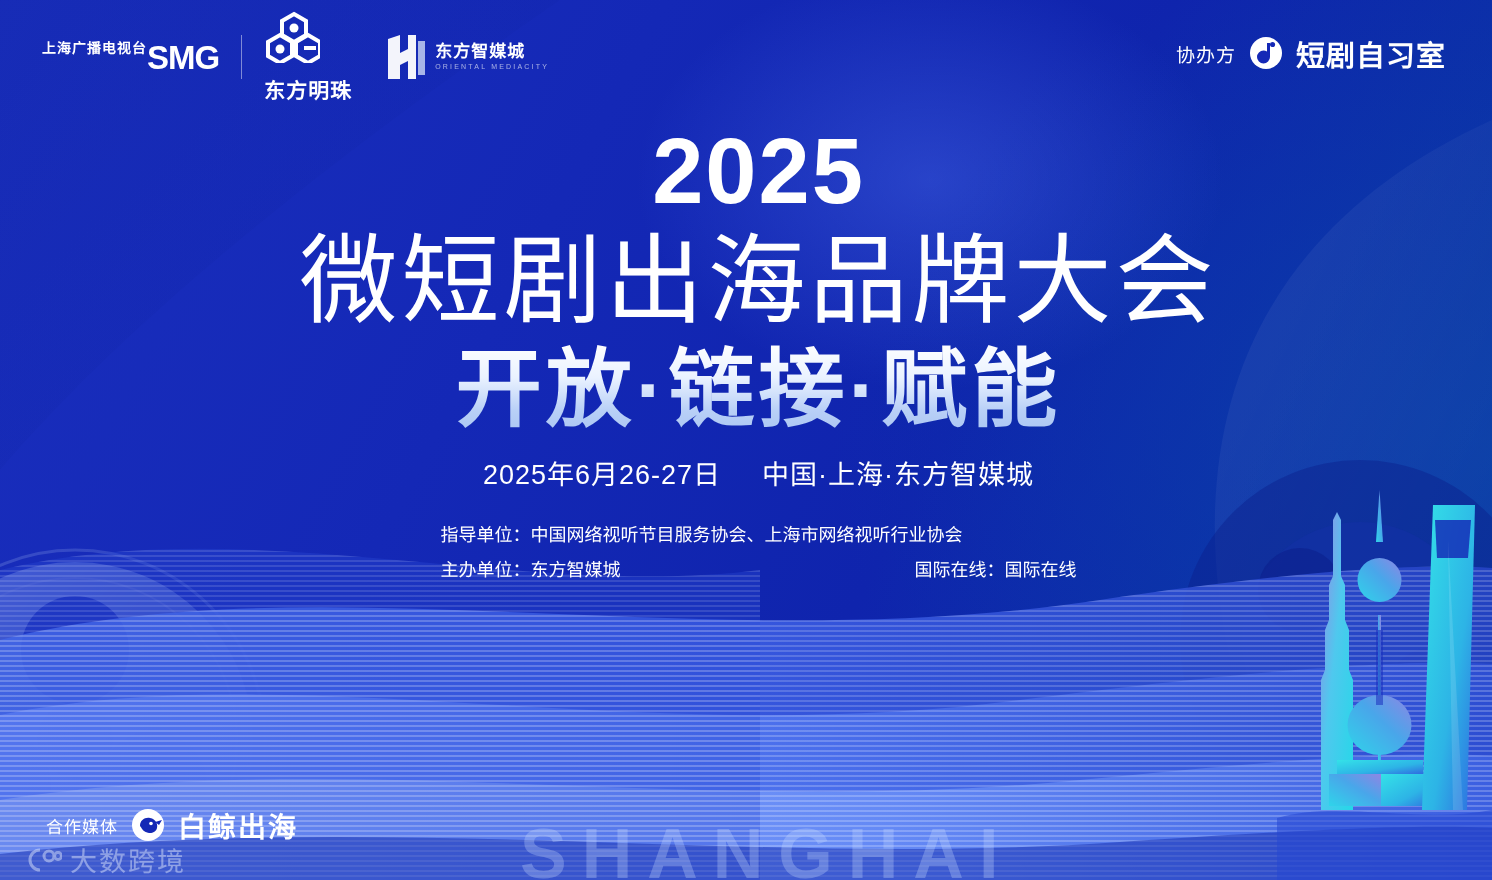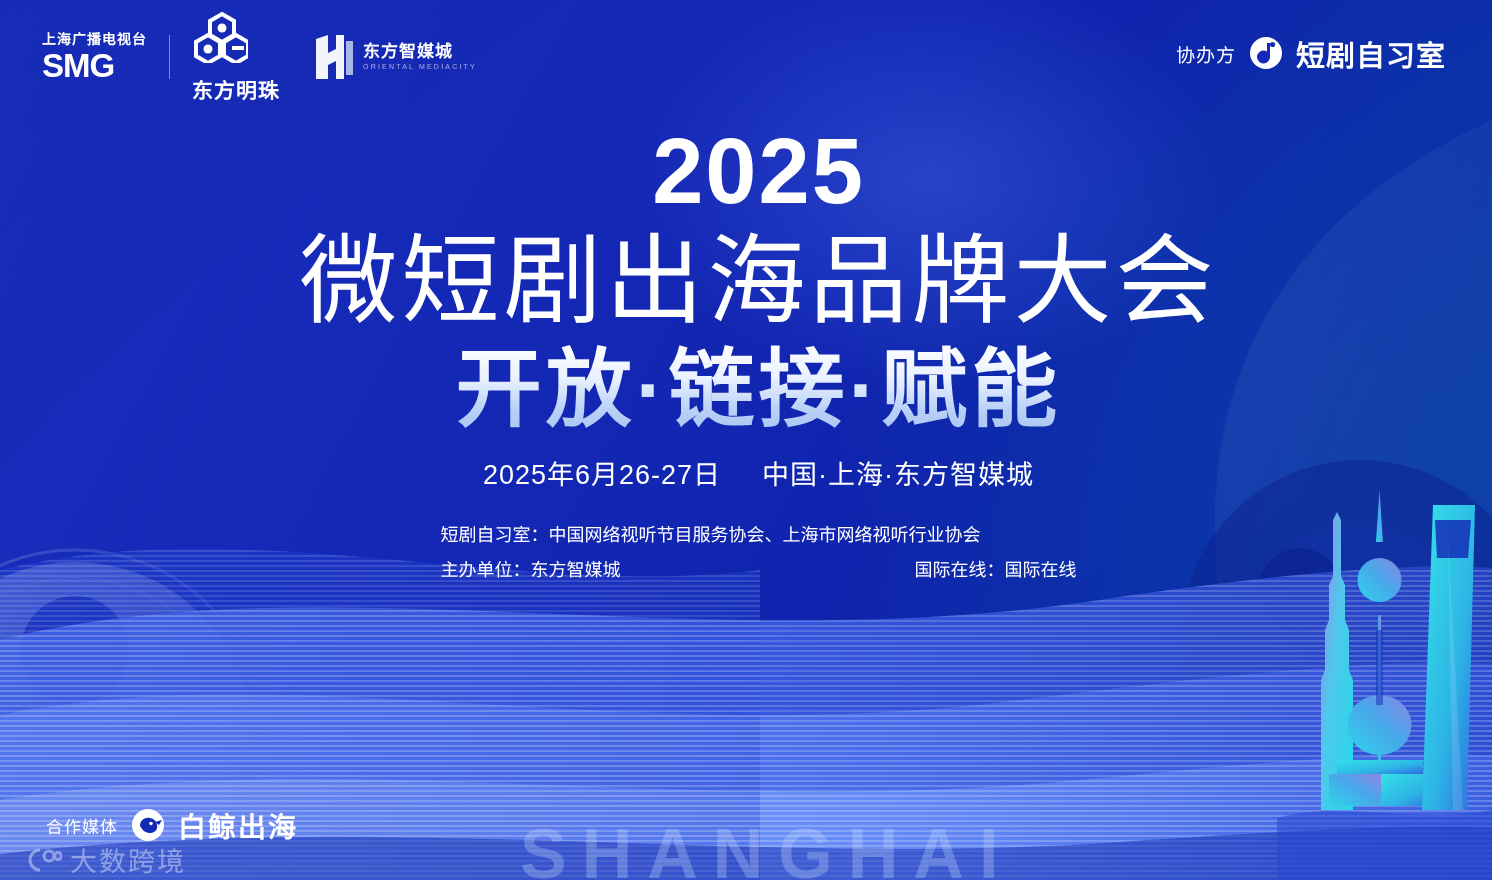--- a/index.html
+++ b/index.html
@@ -39,21 +39,21 @@
 
   
   .skyline{position:absolute;right:0;bottom:0;width:215px;height:400px;}
 
   
   .logos-left{
     position:absolute;left:42px;top:26px;
     display:flex;align-items:center;gap:0;
     height:62px;
   }
-  .logo-smg{display:flex;flex-direction:column;align-items:flex-start;color:#fff;line-height:1;}
+  .logo-smg{display:flex;flex-direction:row;align-items:flex-start;color:#fff;line-height:1;}
   .logo-smg .cn{font-size:14px;letter-spacing:1px;font-weight:bold;margin-bottom:3px;}
   .logo-smg .en{font-size:33px;font-weight:bold;letter-spacing:-1px;}
   .divider{width:1px;height:44px;background:rgba(255,255,255,.45);margin:0 22px;}
   .logo-opg{display:flex;align-items:flex-start;gap:11px;flex-direction:column;}
   .logo-opg .name{color:#fff;font-size:21px;font-weight:bold;letter-spacing:1px;}
   .logo-omc{display:flex;align-items:center;gap:9px;margin-left:34px;}
   .logo-omc .txt{display:flex;flex-direction:column;line-height:1.05;}
   .logo-omc .name{color:#fff;font-size:17px;font-weight:bold;letter-spacing:1px;}
   .logo-omc .sub{color:rgba(255,255,255,.62);font-size:7px;letter-spacing:2.2px;margin-top:2px;}
 
@@ -292,21 +292,21 @@
     <div class="slogan">开放·链接·赋能</div>
 
     <div class="meta">
       <span>2025年6月26-27日</span>
       <span class="gap"></span>
       <span>中国·上海·东方智媒城</span>
     </div>
 
     <div class="org">
       <div>
-        <span>短剧自习室：</span><span>中国网络视听节目服务协会、上海市网络视听行业协会</span>
+        <span>指导单位：</span><span>中国网络视听节目服务协会、上海市网络视听行业协会</span>
       </div>
       <div class="row2">
         <span><span>主办单位：</span><span>东方智媒城</span></span>
         <span><span>国际在线：</span><span>国际在线</span></span>
       </div>
     </div>
   </div>
 
   <div class="footer-media">
     <span class="label">合作媒体</span>

